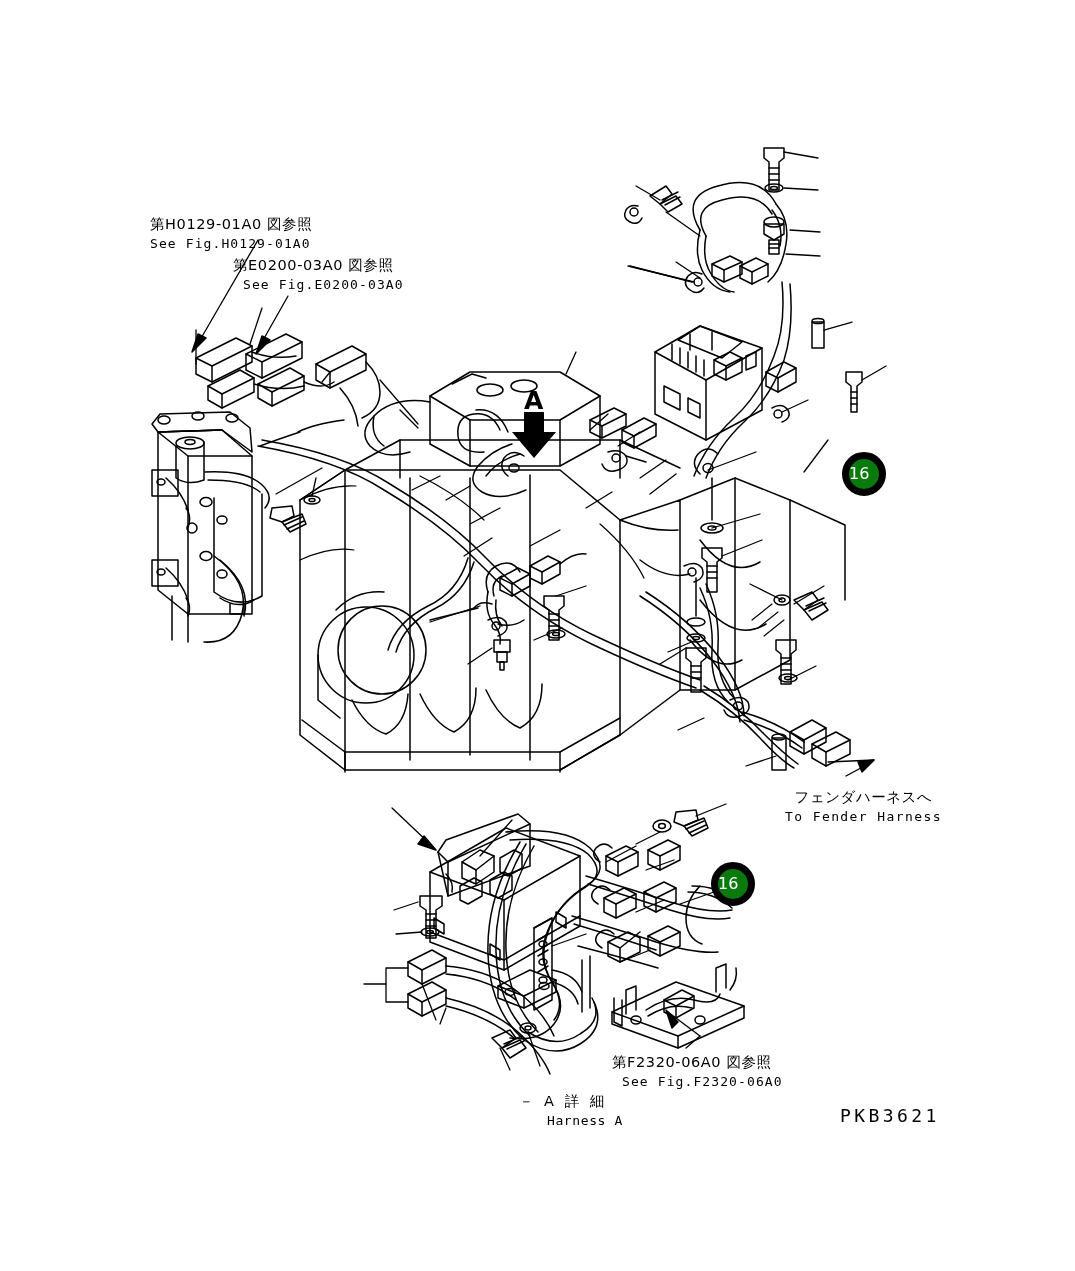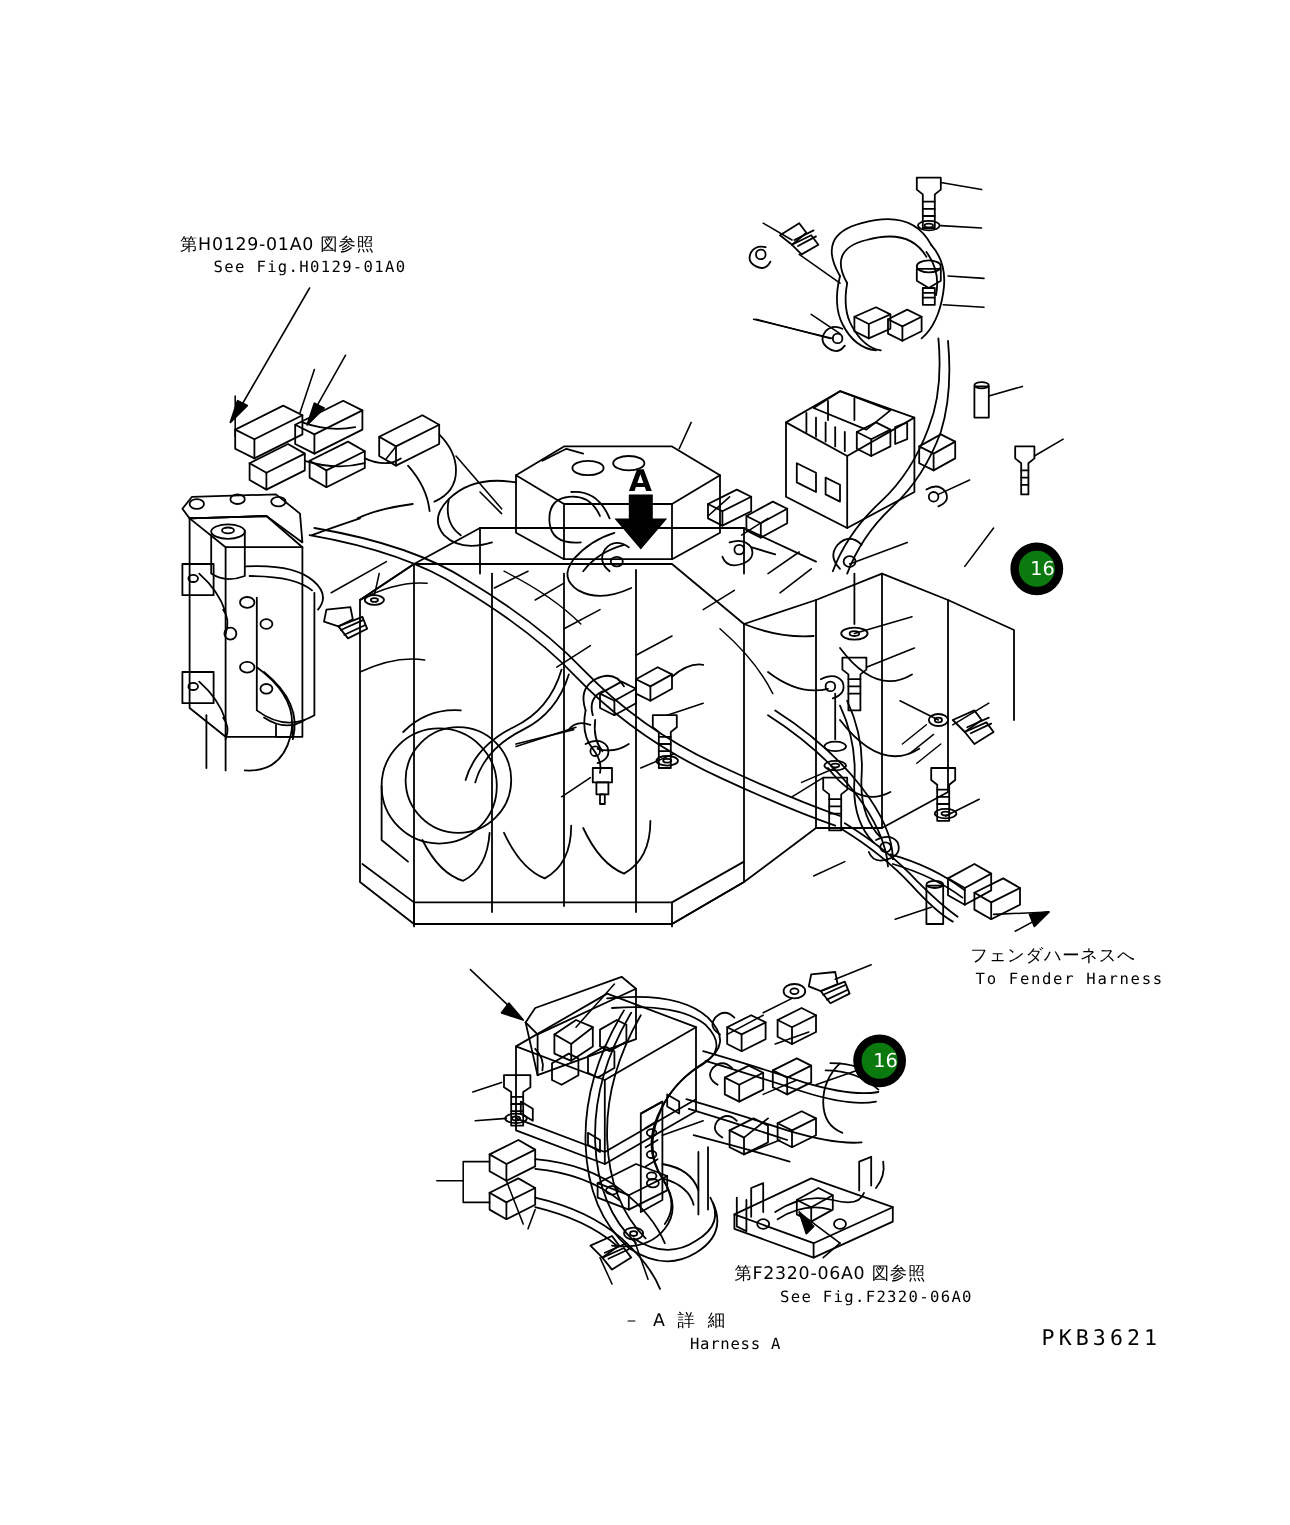--- a/index.html
+++ b/index.html
@@ -36,23 +36,22 @@
   }
   .jp {
     font-family: "DejaVu Sans", sans-serif;
     font-size: 14.5px;
     letter-spacing: 0.6px;
   }
   .en {
     font-family: "DejaVu Sans Mono", monospace;
     font-size: 13px;
     letter-spacing: 1.1px;
-    margin-left: 28px;
-  }
-  .co-h0129 { left: 150px; top: 194px; }
+  }
+  .co-h0129 { left: 150px; top: 214px; }
   .co-e0200 { left: 233px; top: 255px; }
   .co-f2320-12 { left: 258px; top: 788px; }
   .co-f2320-06 { left: 612px; top: 1052px; }
   .co-fender  { left: 785px; top: 787px; text-align: center; }
   .co-detail  { left: 519px; top: 1091px; }
   .co-code    { left: 840px; top: 1103px; }
   .co-code .en { letter-spacing: 3.4px; font-size: 18px; }
   .co-detail .jp { letter-spacing: 3px; }
   .co-detail .en { letter-spacing: 0.6px; padding-left: 28px; }
   .co-fender .jp { letter-spacing: 0.5px; }
@@ -79,21 +78,21 @@
     width: 44px;
     height: 44px;
     border-radius: 50%;
     background: #0a7a0f;
     border: 7px solid #000000;
     box-sizing: border-box;
     color: #ffffff;
     font-family: "DejaVu Sans", sans-serif;
     font-size: 16px;
     line-height: 30px;
-    text-align: right;
+    text-align: left;
     z-index: 40;
   }
   .badge-1 { left: 842px; top: 452px; }
   .badge-2 { left: 711px; top: 862px; }
 </style>
 </head>
 <body>
 
 <div id="sheet">
 
@@ -637,20 +636,24 @@
   <div class="sec-letter">A</div>
   <svg class="svg-layer" viewBox="0 0 1075 1271" xmlns="http://www.w3.org/2000/svg">
     <path d="M524 412 L544 412 L544 432 L556 432 L534 458 L512 432 L524 432 Z" fill="#000"></path>
   </svg>
 
   <div class="callout co-h0129">
     <div class="jp">第H0129-01A0 図参照</div>
     <div class="en">See Fig.H0129-01A0</div>
   </div>
 
+  <div class="callout co-e0200">
+    <div class="jp">第E0200-03A0 図参照</div>
+    <div class="en">See Fig.E0200-03A0</div>
+  </div>
 
 
   <div class="callout co-f2320-06">
     <div class="jp">第F2320-06A0 図参照</div>
     <div class="en">See Fig.F2320-06A0</div>
   </div>
 
   <div class="callout co-fender">
     <div class="jp">フェンダハーネスへ</div>
     <div class="en">To Fender Harness</div>

